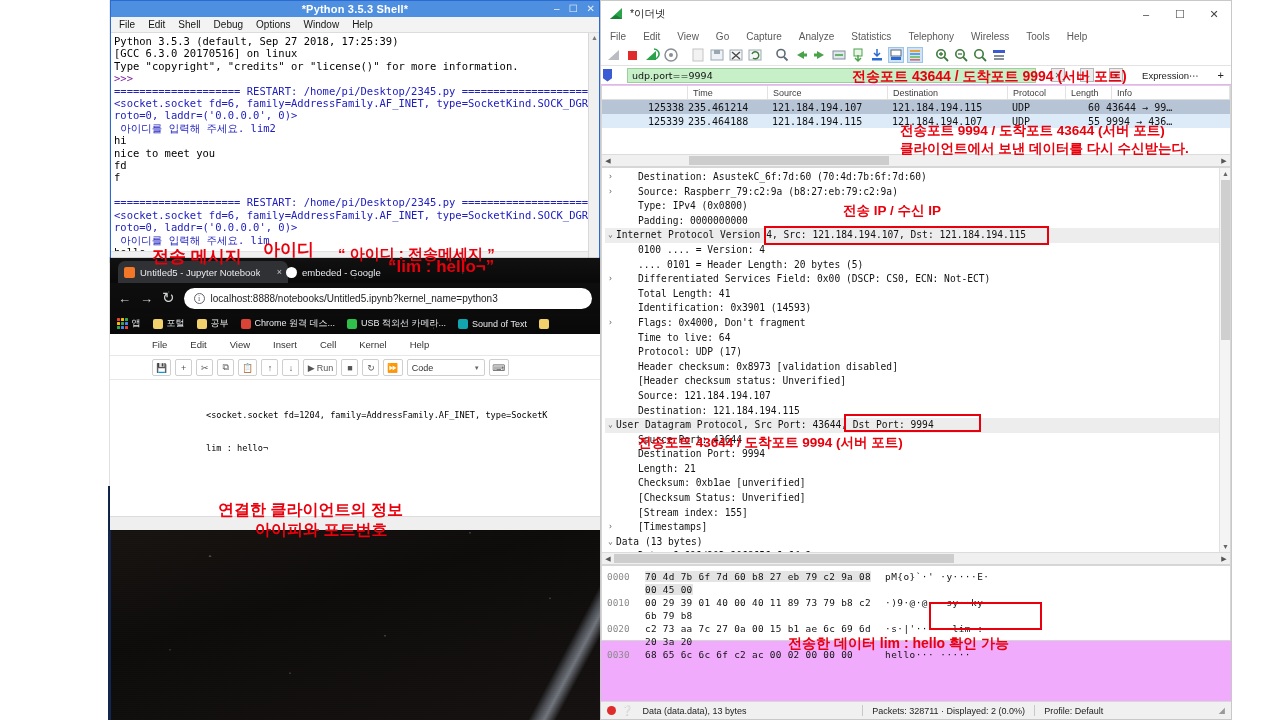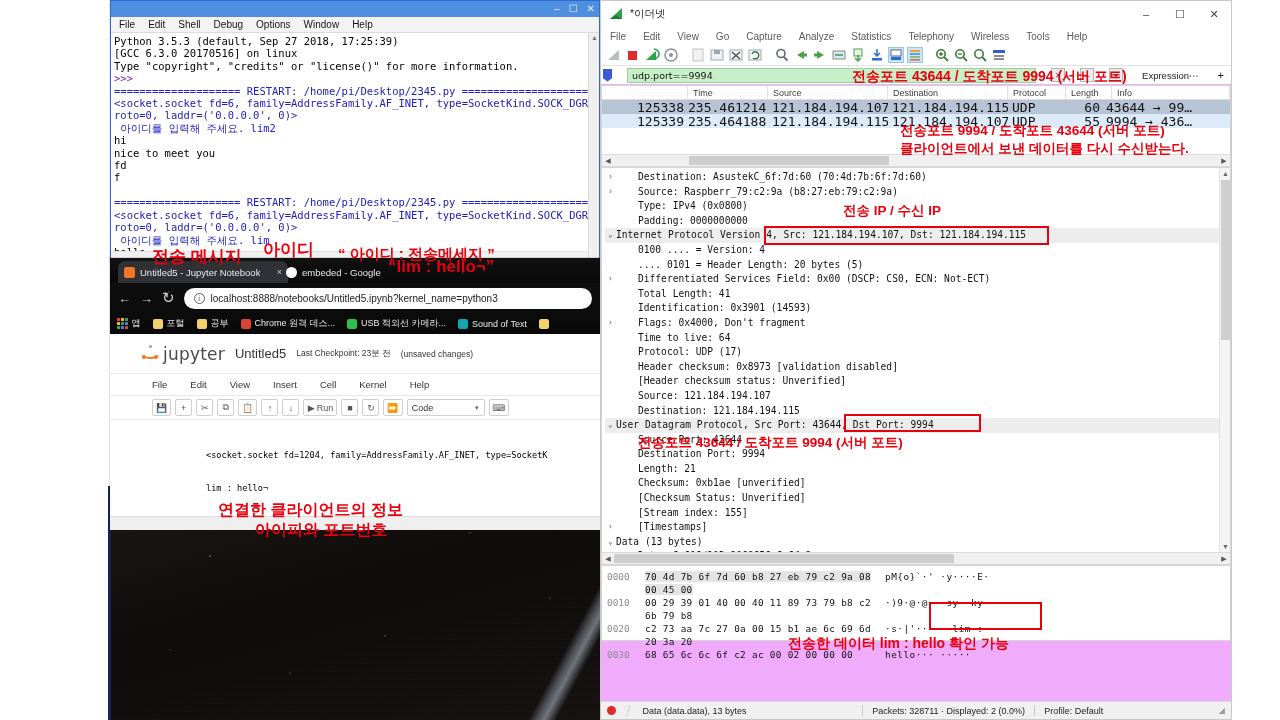--- a/index.html
+++ b/index.html
@@ -171,21 +171,21 @@
     color: #111; font-family: "DejaVu Sans", sans-serif; }
   .fbtn { width: 14px; height: 14px; border: 1px solid #b5b5b5; background: #ececec;
     font-size: 8px; display: flex; align-items: center; justify-content: center;
     color: #555; cursor: pointer; }
   #ws-expr { font-size: 9.5px; color: #222; padding: 0 4px; cursor: pointer; }
   #ws-plus { font-size: 11px; color: #222; padding-right: 5px; cursor: pointer; }
 
   #ws-packetlist { background: #fff; border: 1px solid #d6d6d6; margin: 1px 0 0 0; height: 82px; position: relative; }
   #ws-cols { height: 14px; background: #fff; border-bottom: 1px solid #ddd; display: flex; font-size: 9px; color: #3d3d3d; }
   #ws-cols div { border-right: 1px solid #e2e2e2; padding-left: 5px; line-height: 14px; overflow: hidden; }
-  .prow { height: 14px; display: flex; font-size: 13px; font-family: "DejaVu Sans Mono", monospace;
+  .prow { height: 14px; display: flex; font-size: 10px; font-family: "DejaVu Sans Mono", monospace;
     color: #111; align-items: center; }
   .prow.sel { background: #b7c4d6; }
   .prow.alt { background: #ddeaf8; }
   .prow div { overflow: hidden; white-space: nowrap; }
   #ws-plist-h { position: absolute; left: 0; bottom: 0; width: 100%; height: 12px;
     background: #f0f0f0; border-top: 1px solid #dcdcdc; display: flex; align-items: center; }
   #ws-plist-h .arw { width: 12px; text-align: center; font-size: 7px; color: #555; }
   #ws-plist-h .track { flex: 1; height: 9px; background: #f0f0f0; position: relative; }
   #ws-plist-h .thumb { position: absolute; left: 75px; top: 0; width: 200px; height: 9px; background: #cdcdcd; }
 
@@ -231,20 +231,21 @@
 <div id="root">
 
   <div id="desktop">
     <div id="desk-wall"></div>
     <div id="desk-strip-top"></div>
     <div id="desk-left-edge"></div>
   </div>
 
   <div class="win" id="idle-win">
     <div id="idle-title">
+      <div class="t">*Python 3.5.3 Shell*</div>
       <div class="btns">
         <span>–</span>
         <span>☐</span>
         <span>✕</span>
       </div>
     </div>
     <div id="idle-menu">
       <span>File</span>
       <span>Edit</span>
       <span>Shell</span>
@@ -318,34 +319,20 @@
       <div class="bm">
         <span class="ic" style="background:#13a5ad"></span>
         <span>Sound of Text</span>
       </div>
       <div class="bm">
         <span class="ic" style="background:#f2d06b"></span>
       </div>
     </div>
 
     <div id="jup-page">
-      <div id="jup-head">
-        <div id="jup-logo">
-          <span class="mark">
-            <i style="width:4px;height:4px;background:#f37726;left:0;top:10px"></i>
-            <i style="width:4px;height:4px;background:#f37726;left:12px;top:10px"></i>
-            <i style="width:3px;height:3px;background:#9e9e9e;left:7px;top:0"></i>
-            <i style="width:17px;height:9px;border-bottom:2.5px solid #f37726;border-radius:0 0 50% 50%;left:0;top:5px"></i>
-          </span>
-          <span class="word">jupyter</span>
-        </div>
-        <span id="jup-name">Untitled5</span>
-        <span id="jup-ckpt">Last Checkpoint: 23분 전</span>
-        <span id="jup-unsaved">(unsaved changes)</span>
-      </div>
       <div id="jup-menubar">
         <span>File</span>
         <span>Edit</span>
         <span>View</span>
         <span>Insert</span>
         <span>Cell</span>
         <span>Kernel</span>
         <span>Help</span>
       </div>
       <div id="jup-toolbar">

